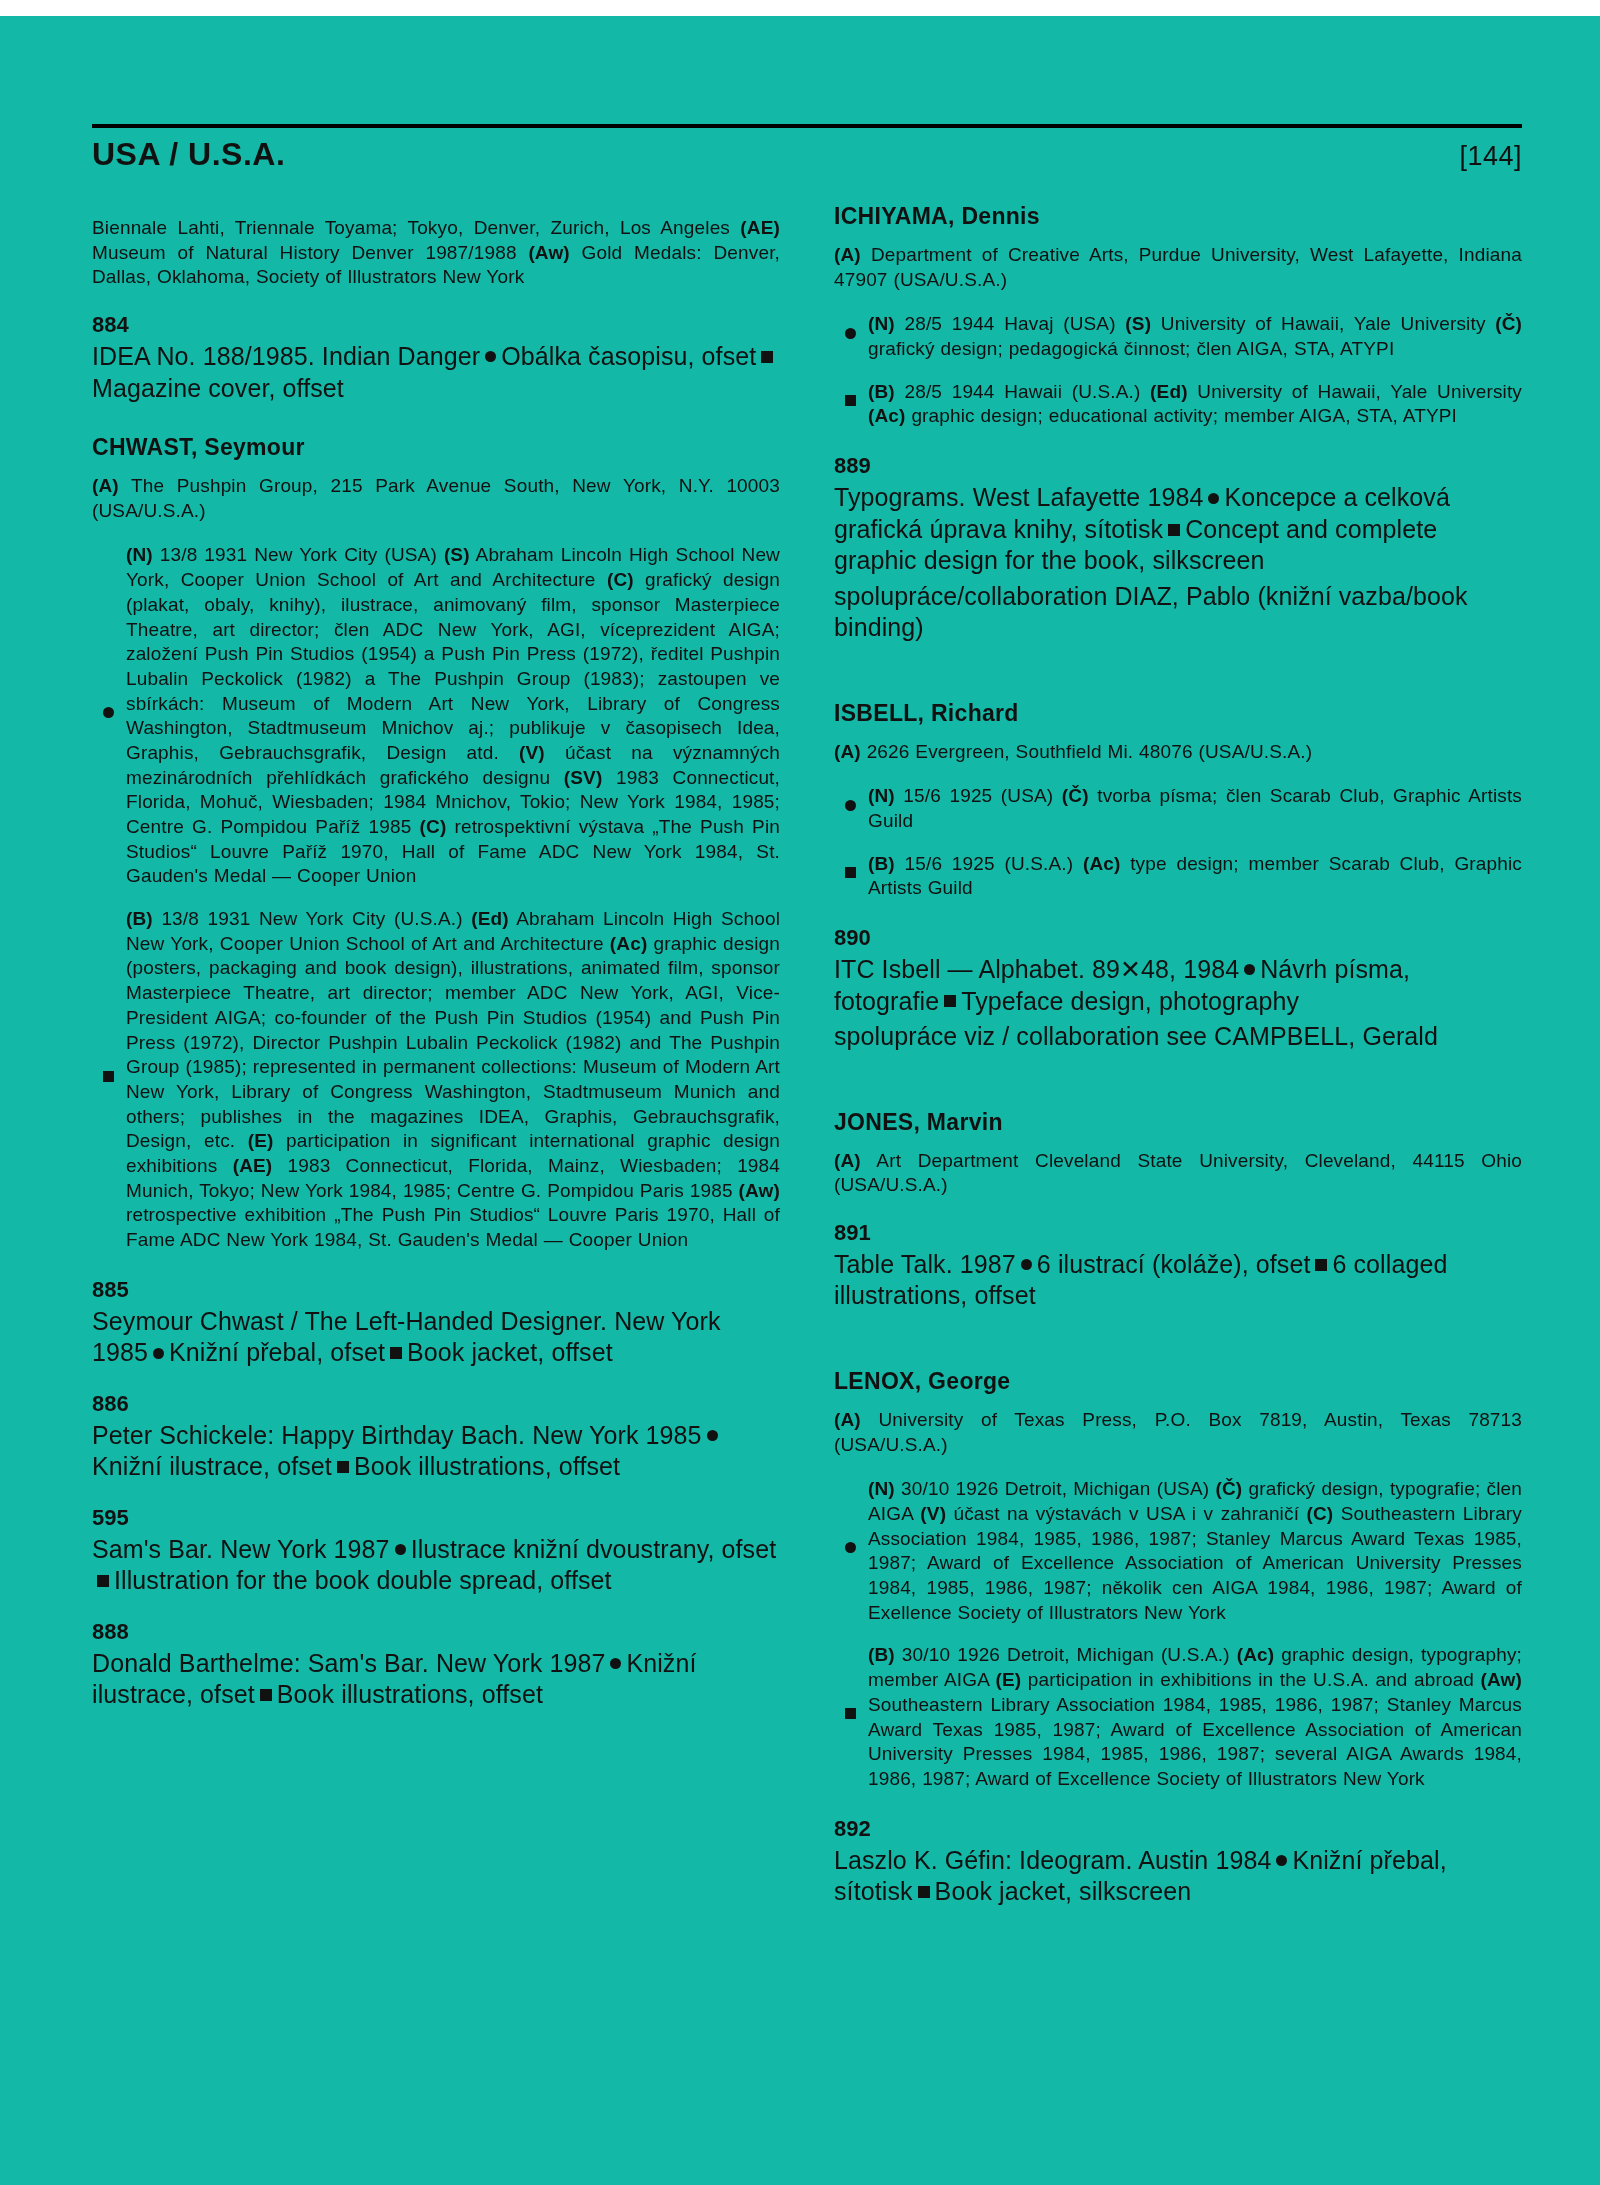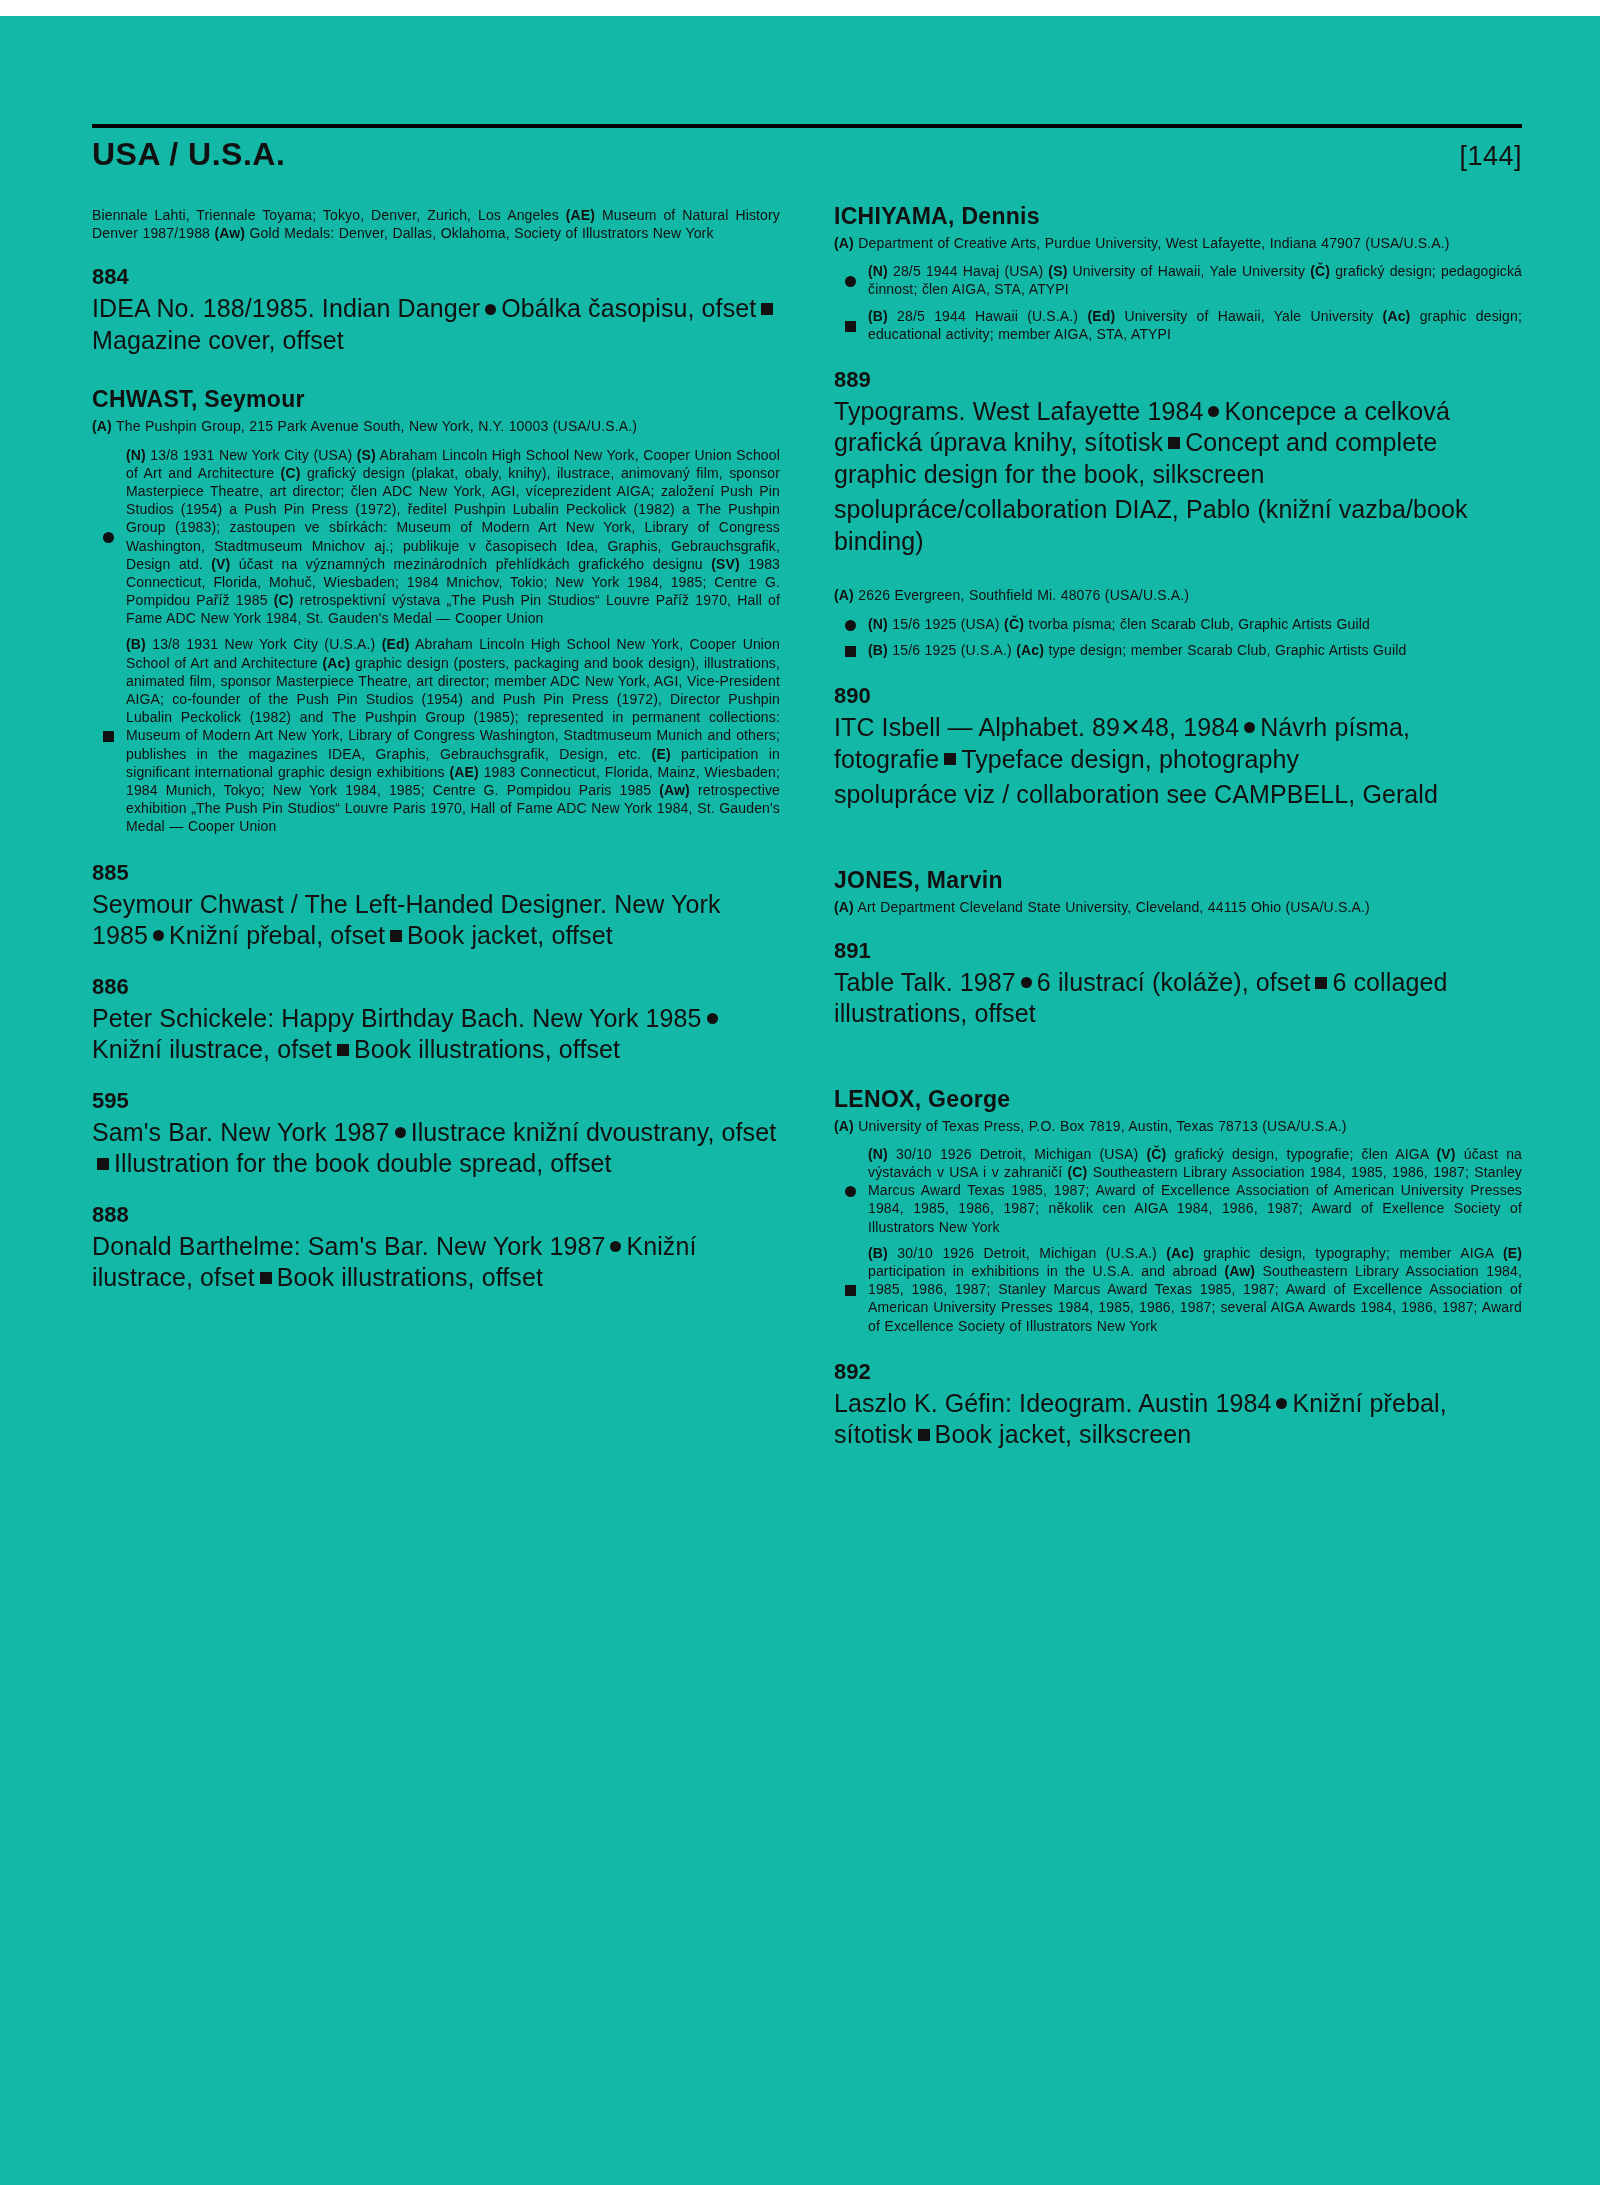--- a/index.html
+++ b/index.html
@@ -51,26 +51,26 @@
   }
   .columns {
     display: flex;
     gap: 54px;
   }
   .col {
     width: 688px;
   }
   
   .small {
-    font-size: 14px;
+    font-size: 19px;
     line-height: 1.30;
     text-align: justify;
     letter-spacing: 0.15px;
     word-spacing: 0.4px;
-    margin: 3px 0 2px 0;
+    margin: 13px 0 2px 0;
   }
   .small b { font-weight: bold; }
   .big {
     font-size: 25px;
     line-height: 1.26;
     margin: 0 0 4px 0;
     letter-spacing: 0.1px;
   }
   .entry-num {
     font-size: 22px;
@@ -211,20 +211,21 @@
         </div>
 
         <div class="entry-num">889</div>
         <p class="big">
           <span>Typograms. West Lafayette 1984</span><span class="inline-dot"></span><span>Koncepce a celková grafická úprava knihy, sítotisk</span><span class="inline-sq"></span><span>Concept and complete graphic design for the book, silkscreen</span>
         </p>
         <p class="big">spolupráce/collaboration  DIAZ, Pablo (knižní vazba/book binding)</p>
 
         <div class="gap-md"></div>
 
+        <div class="person">ISBELL, Richard</div>
         <p class="small"><b>(A)</b>   2626 Evergreen, Southfield Mi. 48076 (USA/U.S.A.)</p>
         <div class="indent-block">
           <div class="bullet-row">
             <div class="bullet-mark"><span class="dot"></span></div>
             <div class="bullet-text small"><b>(N)</b>   15/6 1925 (USA) <b>(Č)</b> tvorba písma; člen Scarab Club, Graphic Artists Guild</div>
           </div>
           <div class="bullet-row">
             <div class="bullet-mark"><span class="sq"></span></div>
             <div class="bullet-text small"><b>(B)</b>   15/6 1925 (U.S.A.) <b>(Ac)</b> type design; member Scarab Club, Graphic Artists Guild</div>
           </div>

